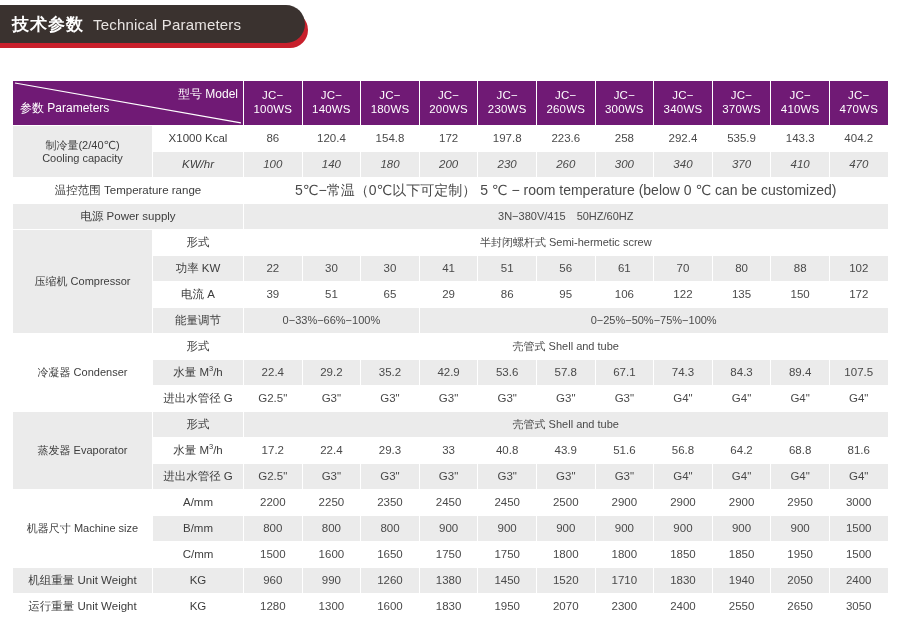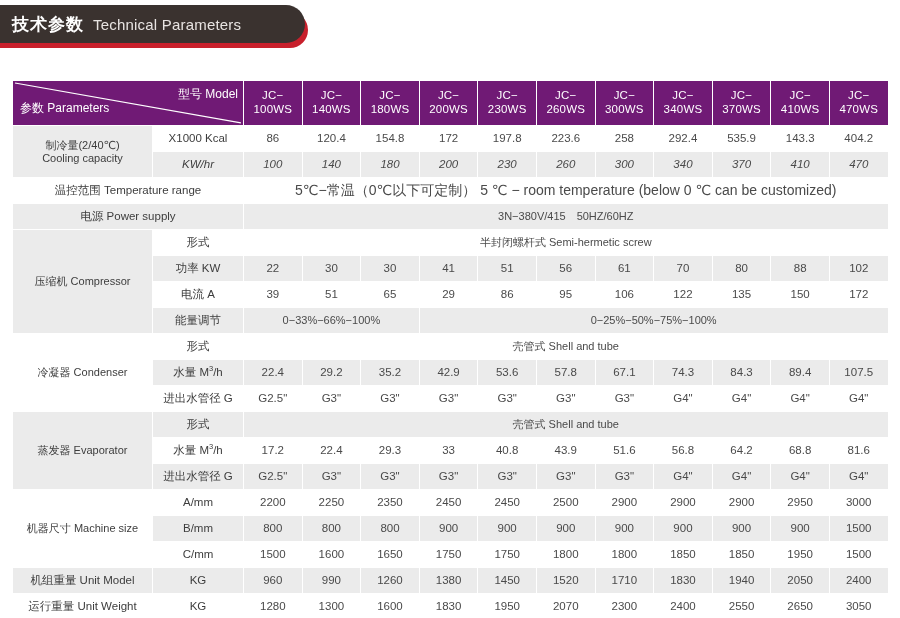--- a/index.html
+++ b/index.html
@@ -373,21 +373,21 @@
         <td class="cell wh">1750</td>
         <td class="cell wh">1800</td>
         <td class="cell wh">1800</td>
         <td class="cell wh">1850</td>
         <td class="cell wh">1850</td>
         <td class="cell wh">1950</td>
         <td class="cell wh">1500</td>
       </tr>
 
       <tr>
-        <td class="sub-label sh">机组重量 Unit Model</td>
+        <td class="sub-label sh">机组重量 Unit Weight</td>
         <td class="sub-label sh">KG</td>
         <td class="cell sh">960</td>
         <td class="cell sh">990</td>
         <td class="cell sh">1260</td>
         <td class="cell sh">1380</td>
         <td class="cell sh">1450</td>
         <td class="cell sh">1520</td>
         <td class="cell sh">1710</td>
         <td class="cell sh">1830</td>
         <td class="cell sh">1940</td>

